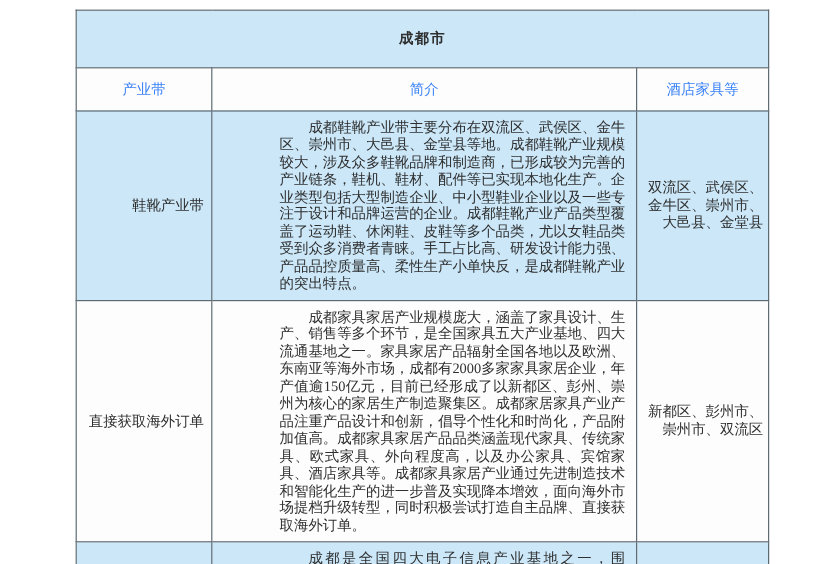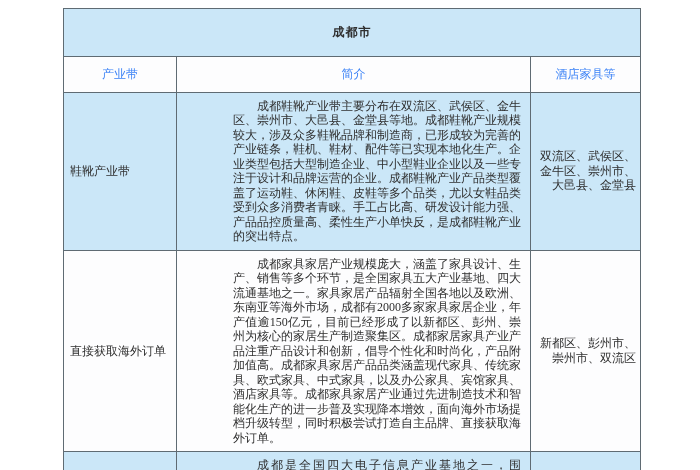--- a/index.html
+++ b/index.html
@@ -48,21 +48,21 @@
   tr.col-headers td {
     background: #fdfdfe;
     text-align: center;
     height: 36px;
     color: #3b82f6;
   }
   tr.data-row.blue  td { background: #cbe7f8; }
   tr.data-row.white td { background: #fdfdfe; }
 
   td.belt-cell {
-    text-align: left;
+    text-align: right;
     padding: 4px 6px;
     margin-top: 12px;
   }
   td.intro-cell {
     padding: 6px 9px;
   }
   .intro-text {
     text-indent: 2em;
     text-align: justify;
     text-justify: inter-ideograph;
@@ -105,21 +105,21 @@
         <td class="belt-cell">鞋靴产业带</td>
         <td class="intro-cell">
           <div class="intro-text">成都鞋靴产业带主要分布在双流区、武侯区、金牛区、崇州市、大邑县、金堂县等地。成都鞋靴产业规模较大，涉及众多鞋靴品牌和制造商，已形成较为完善的产业链条，鞋机、鞋材、配件等已实现本地化生产。企业类型包括大型制造企业、中小型鞋业企业以及一些专注于设计和品牌运营的企业。成都鞋靴产业产品类型覆盖了运动鞋、休闲鞋、皮鞋等多个品类，尤以女鞋品类受到众多消费者青睐。手工占比高、研发设计能力强、产品品控质量高、柔性生产小单快反，是成都鞋靴产业的突出特点。</div>
         </td>
         <td class="region-cell">双流区、武侯区、金牛区、崇州市、大邑县、金堂县</td>
       </tr>
 
       <tr class="data-row white row-furniture">
         <td class="belt-cell">直接获取海外订单</td>
         <td class="intro-cell">
-          <div class="intro-text">成都家具家居产业规模庞大，涵盖了家具设计、生产、销售等多个环节，是全国家具五大产业基地、四大流通基地之一。家具家居产品辐射全国各地以及欧洲、东南亚等海外市场，成都有2000多家家具家居企业，年产值逾150亿元，目前已经形成了以新都区、彭州、崇州为核心的家居生产制造聚集区。成都家居家具产业产品注重产品设计和创新，倡导个性化和时尚化，产品附加值高。成都家具家居产品品类涵盖现代家具、传统家具、欧式家具、中式家具，以及办公家具、宾馆家具、酒店家具等。成都家具家居产业通过先进制造技术和智能化生产的进一步普及实现降本增效，面向海外市场提档升级转型，同时积极尝试打造自主品牌、直接获取海外订单。</div>
+          <div class="intro-text">成都家具家居产业规模庞大，涵盖了家具设计、生产、销售等多个环节，是全国家具五大产业基地、四大流通基地之一。家具家居产品辐射全国各地以及欧洲、东南亚等海外市场，成都有2000多家家具家居企业，年产值逾150亿元，目前已经形成了以新都区、彭州、崇州为核心的家居生产制造聚集区。成都家居家具产业产品注重产品设计和创新，倡导个性化和时尚化，产品附加值高。成都家具家居产品品类涵盖现代家具、传统家具、欧式家具、外向程度高，以及办公家具、宾馆家具、酒店家具等。成都家具家居产业通过先进制造技术和智能化生产的进一步普及实现降本增效，面向海外市场提档升级转型，同时积极尝试打造自主品牌、直接获取海外订单。</div>
         </td>
         <td class="region-cell">新都区、彭州市、崇州市、双流区</td>
       </tr>
 
       <tr class="data-row blue row-electronics">
         <td class="belt-cell">电子信息产业带</td>
         <td class="intro-cell">
           <div class="intro-text">成都是全国四大电子信息产业基地之一，围绕“芯、屏、网、端”四大主导细分领域，形成了新型显示、网络通信、智能终端等四大产业链，在全球电子信息产业版图占据重要一极，全市电子信息产业规模已经突破万亿，位居各大支柱产业之首，规上企业逾1400家。高新区是成都电子信息产业核心承载地，其集成电路产业规模和水平居中西部前列。成都电子信息产业深度参与国际贸易、外向程度高，主要出口产品包括消费电子、通信设备等。从贸易方式来看，消费电子产品等以B2C出口为主，通信设备产品等以B2B出口为主。</div>
         </td>
         <td class="region-cell">高新区、郫都区、新都区</td>

